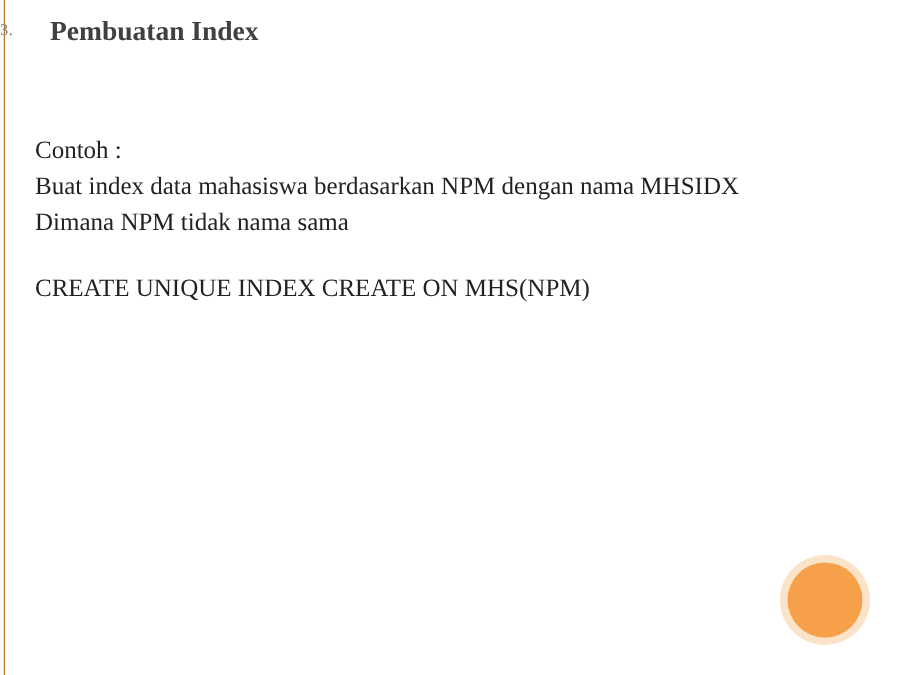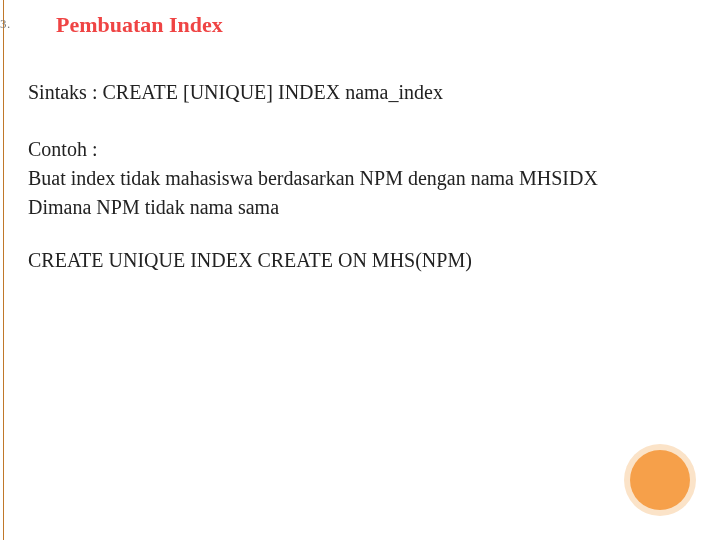--- a/index.html
+++ b/index.html
@@ -31,24 +31,24 @@
     position: absolute;
     top: 16px;
     left: 0;
     font-size: 13px;
     color: #7a7a7a;
     letter-spacing: 0.5px;
   }
   .title {
     position: absolute;
     top: 12px;
-    left: 56px;
+    left: 40px;
     font-size: 22px;
     font-weight: bold;
-    color: #ef4444;
+    color: #404040;
   }
   .body {
     position: absolute;
     top: 80px;
     left: 28px;
     right: 24px;
     font-size: 20px;
     line-height: 1.25;
     color: #222;
   }
@@ -75,26 +75,25 @@
 <body>
 <div class="slide">
 
   <div class="left-rule"></div>
 
   <div class="list-number">3.</div>
 
   <div class="title">Pembuatan Index</div>
 
   <div class="body">
-    <p>Sintaks : CREATE [UNIQUE] INDEX  nama_index</p>
 
     <div class="gap"></div>
 
     <p>Contoh :</p>
-    <p>Buat index tidak mahasiswa berdasarkan NPM dengan nama MHSIDX</p>
+    <p>Buat index data mahasiswa berdasarkan NPM dengan nama MHSIDX</p>
     <p>Dimana NPM tidak nama sama</p>
 
     <div class="gap2"></div>
 
     <p>CREATE UNIQUE  INDEX CREATE ON MHS(NPM)</p>
   </div>
 
   <div class="circle-deco"></div>
 </div>
 

